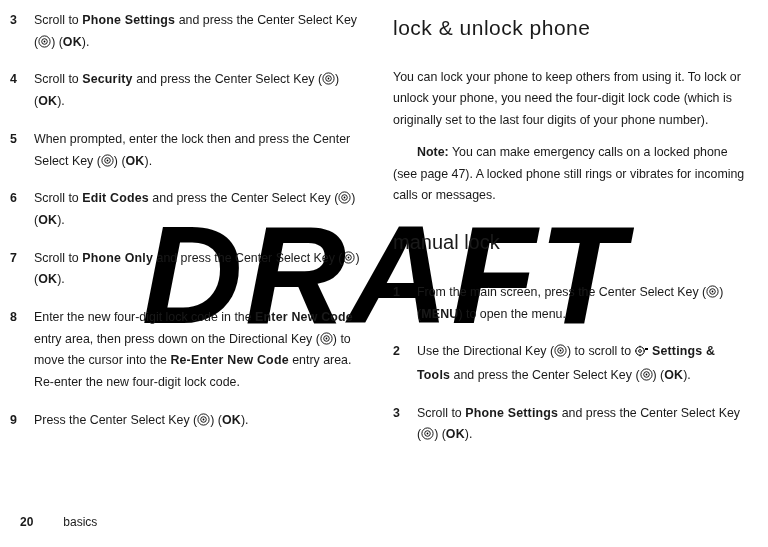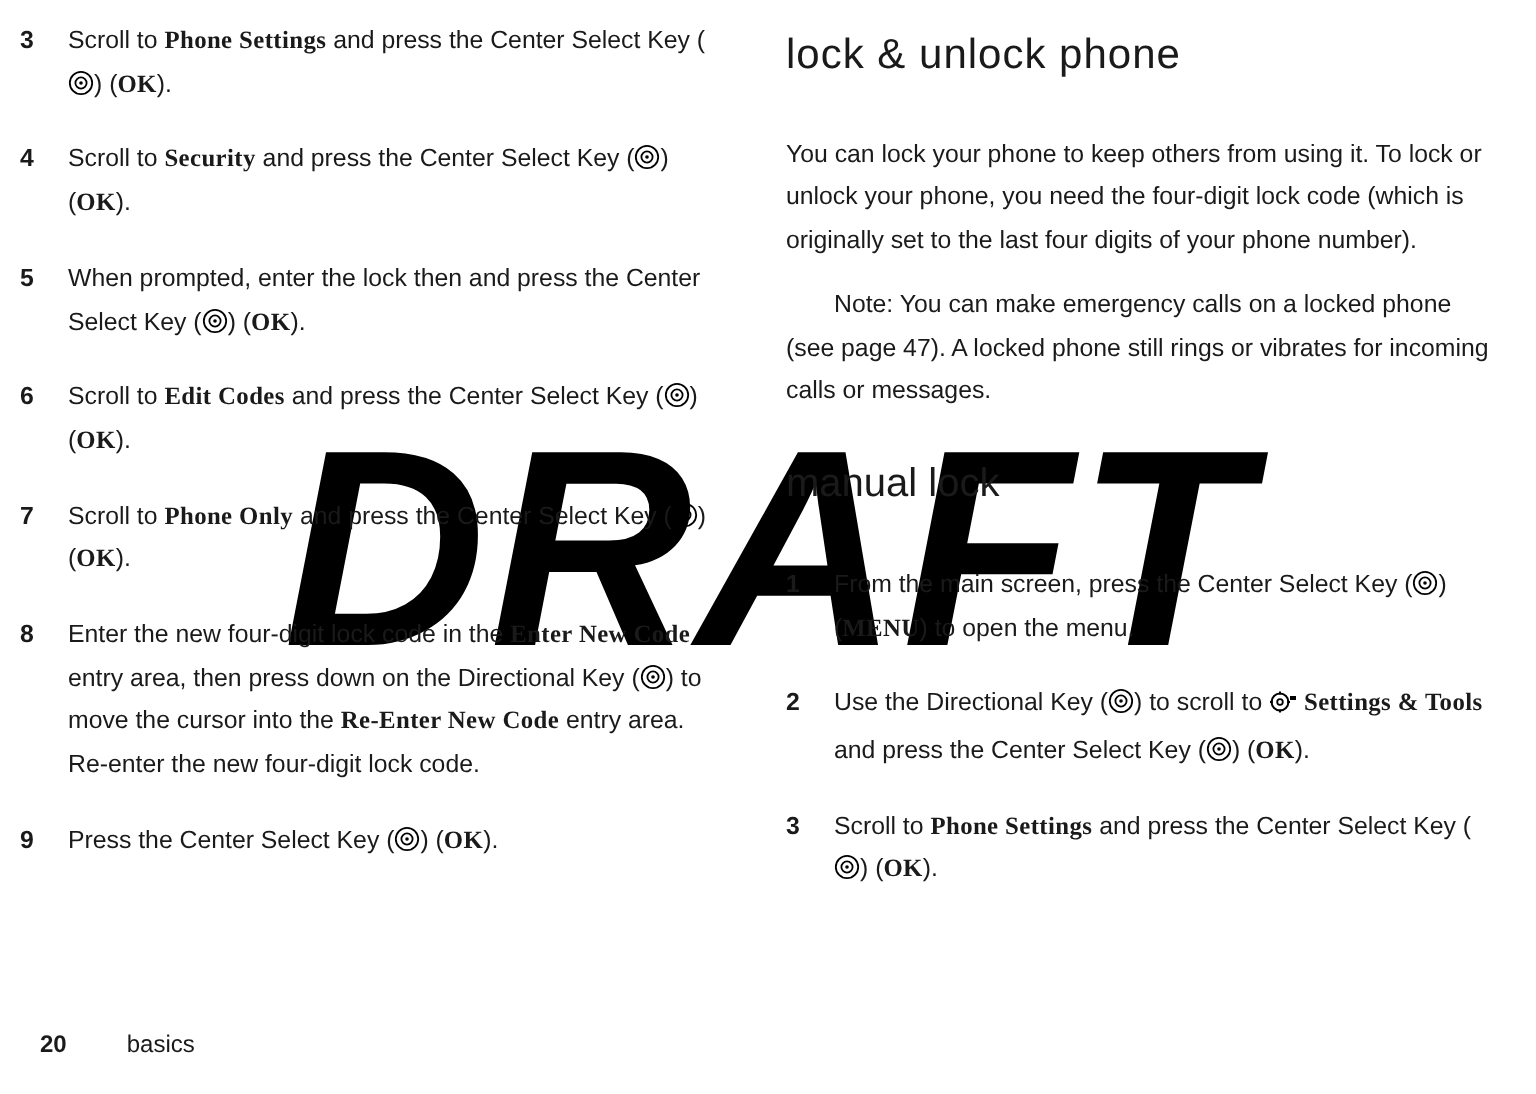--- a/index.html
+++ b/index.html
@@ -43,22 +43,22 @@
       margin-bottom: 16px;
     }
     .step-num {
       width: 24px;
       flex-shrink: 0;
       font-weight: 700;
     }
     .step-body {
       flex: 1;
     }
-    .bold { font-weight: 400; padding-left: 24px; }
-    .cond { font-family: Liberation Serif, serif; font-stretch: condensed; font-weight: 700; letter-spacing: 0.2px; margin-top: 32px; }
+    .bold { font-weight: 700; padding-left: 24px; }
+    .cond { font-family: Liberation Sans, sans-serif; font-stretch: condensed; font-weight: 700; letter-spacing: 0.2px; margin-top: 32px; }
     .icon-ring {
       display: inline-block;
       vertical-align: -2px;
     }
     .icon-ring svg { display: block; }
     .icon-gear {
       display: inline-block;
       vertical-align: -2px;
     }
     h1.sect {

